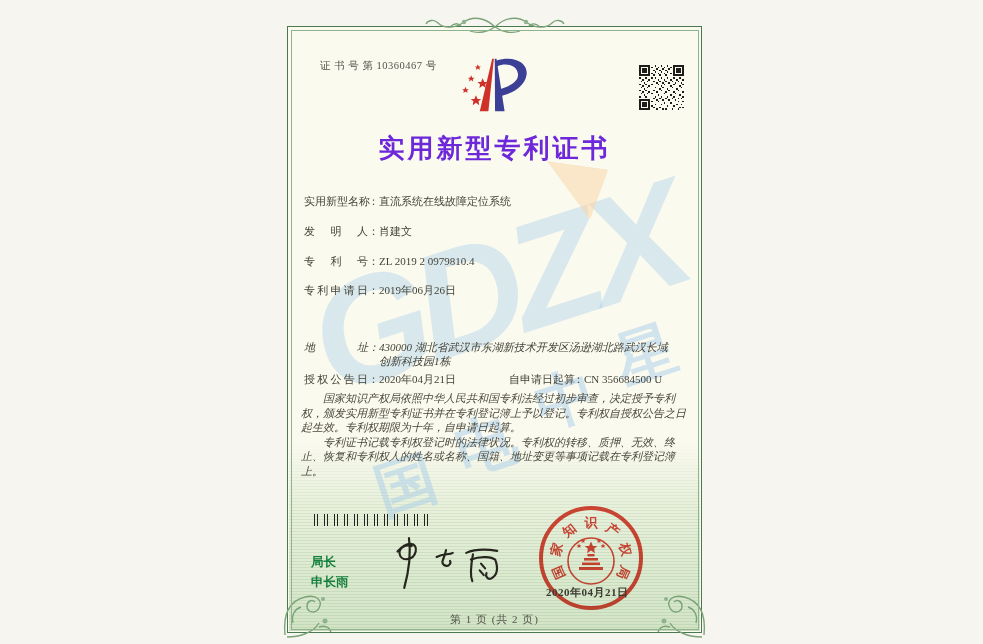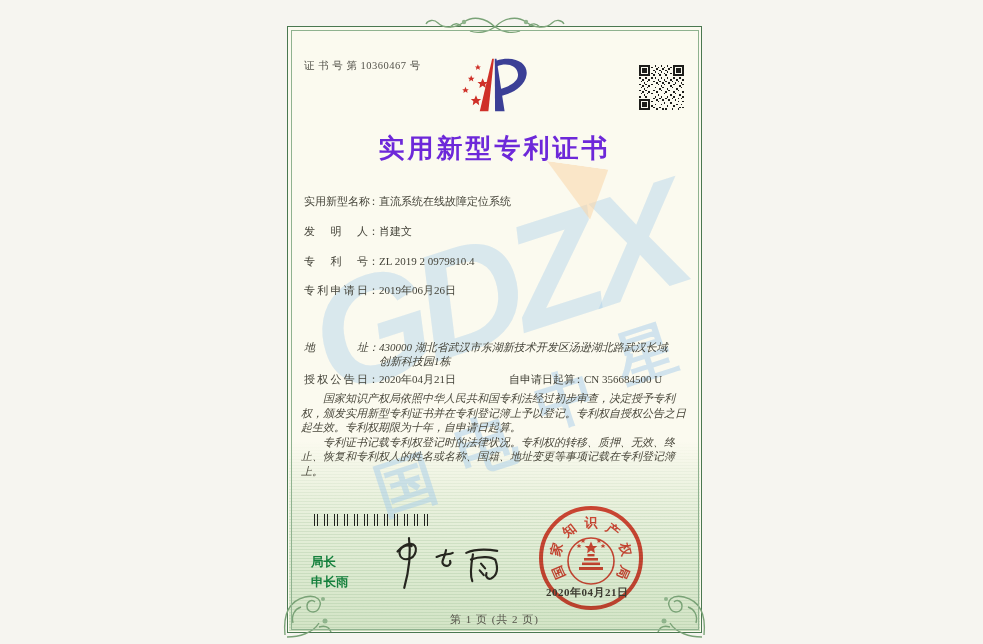--- a/index.html
+++ b/index.html
@@ -44,21 +44,21 @@
   .wm-c3 { left:328px; top:288px; }
   .wm-triangle {
     position:absolute; left:255px; top:138px; width:62px; height:52px; z-index:1;
     background:rgba(250,213,168,0.55);
     clip-path:polygon(100% 0, 0 0, 82% 100%);
     transform:rotate(8deg);
   }
 
   
   .cert-number {
-    position:absolute; left:16px; top:32px; z-index:3;
+    position:absolute; left:32px; top:32px; z-index:3;
     font-size:10.5px; letter-spacing:0.5px; color:#53524a;
   }
   .logo { position:absolute; left:168px; top:27px; width:80px; height:62px; z-index:3; }
   .qr   { position:absolute; left:351px; top:38px; width:45px; height:45px; z-index:3; }
   .title {
     position:absolute; left:0; top:104px; width:100%; z-index:3;
     text-align:center; font-size:26px; font-weight:bold; letter-spacing:3px; color:#6d28d9;
   }
 
   

